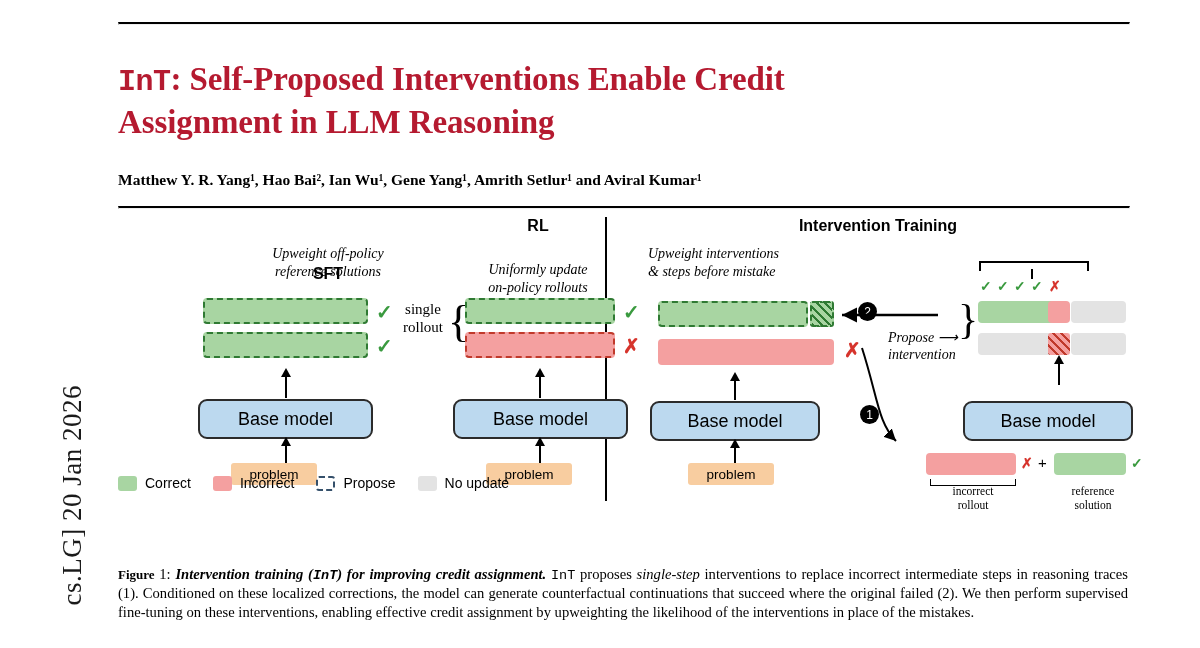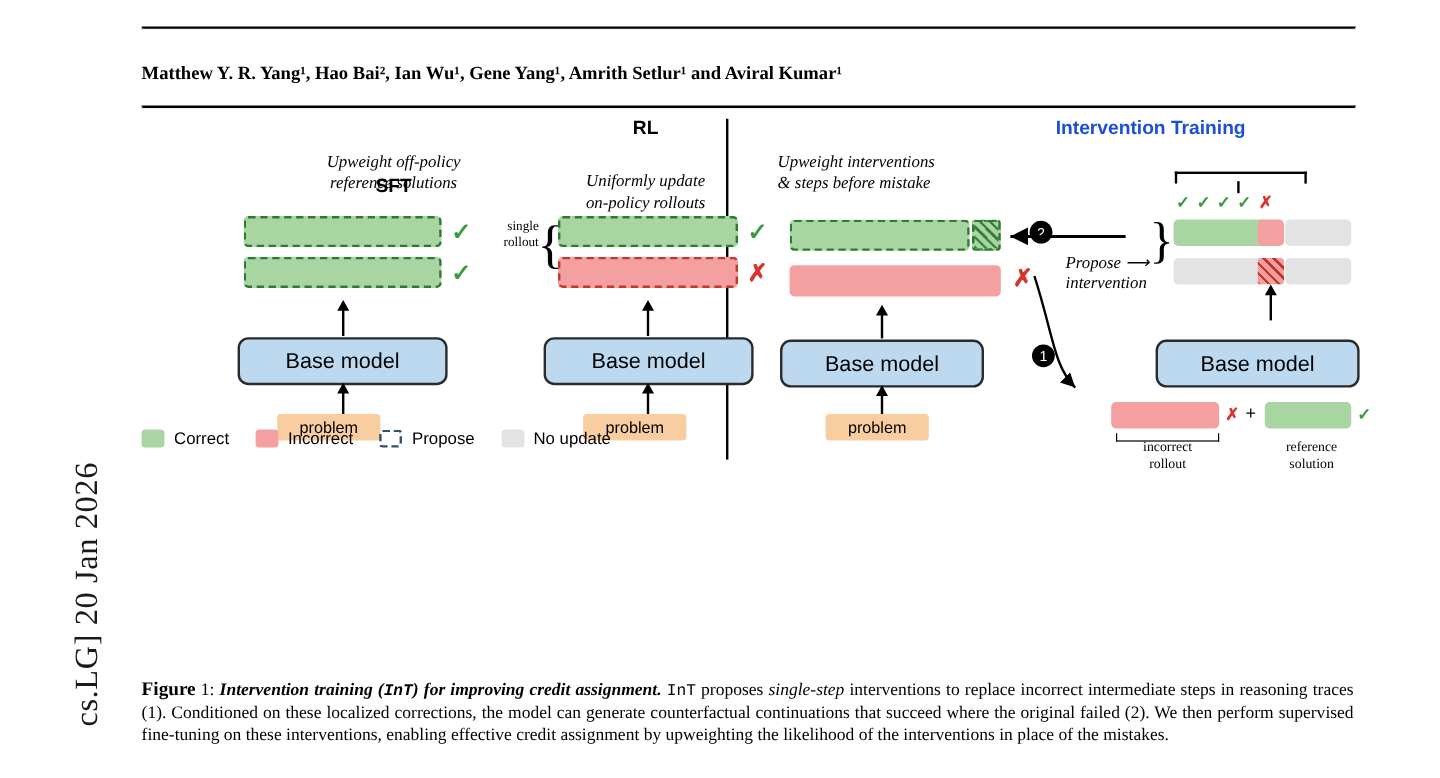--- a/index.html
+++ b/index.html
@@ -93,21 +93,21 @@
     height: 284px;
     background: #000;
   }
   .panel-head {
     position: absolute;
     font-family: "Liberation Sans", sans-serif;
     font-weight: bold;
     font-size: 16px;
     text-align: center;
   }
-  .panel-head.green { color: #1d4ed8; text-align: right; }
+  .panel-head.green { color: #000000; }
   .panel-sub {
     position: absolute;
     font-family: "Liberation Serif", serif;
     font-style: italic;
     font-size: 14px;
     line-height: 1.25;
     text-align: center;
   }
 
   .bar {
@@ -179,23 +179,23 @@
     left: -4px;
     top: -8px;
     border-left: 5px solid transparent;
     border-right: 5px solid transparent;
     border-bottom: 9px solid #000;
   }
 
   .brace-label {
     position: absolute;
     font-family: "Liberation Serif", serif;
-    font-size: 11px;
+    font-size: 15px;
     line-height: 1.15;
-    text-align: right;
+    text-align: center;
   }
   .caption-sm {
     position: absolute;
     font-family: "Liberation Serif", serif;
     font-size: 11.5px;
     line-height: 1.2;
     text-align: center;
   }
   .ital {
     position: absolute;
@@ -255,20 +255,24 @@
 </style>
 </head>
 <body>
 
 <div class="arxiv-stamp">cs.LG]  20 Jan 2026</div>
 
 <div class="page">
 
   <hr class="rule rule-top">
 
+  <h1 class="title">
+    <span class="mono">InT</span><span>: Self-Proposed Interventions Enable Credit</span><br>
+    <span>Assignment in LLM Reasoning</span>
+  </h1>
 
   <div class="authors">Matthew Y. R. Yang¹, Hao Bai², Ian Wu¹, Gene Yang¹, Amrith Setlur¹ and Aviral Kumar¹</div>
 
   <hr class="rule rule-mid">
 
   <div class="figure">
 
     <div class="divider-v"></div>
 
     <div class="panel-head" style="left:130px; top:4px; width:160px;margin-top:48px;">SFT</div>
@@ -398,15 +402,15 @@
       <div class="item">
         <span class="sw gray"></span>
         <span>No update</span>
       </div>
     </div>
 
   </div>
 </div>
 
 <div class="caption">
-  <b style="font-size:16px;">Figure</b>
+  <b style="font-size:13px;">Figure</b>
   <span>1</span><span>: </span><i><b><span>Intervention training (</span><span class="mono">InT</span><span>) for improving credit assignment.</span></b></i><span> </span><span class="mono">InT</span><span> proposes </span><i>single-step</i><span> interventions to replace incorrect intermediate steps in reasoning traces (1). Conditioned on these localized corrections, the model can generate counterfactual continuations that succeed where the original failed (2). We then perform supervised fine-tuning on these interventions, enabling effective credit assignment by upweighting the likelihood of the interventions in place of the mistakes.</span>
 </div>
 
 </body></html>

